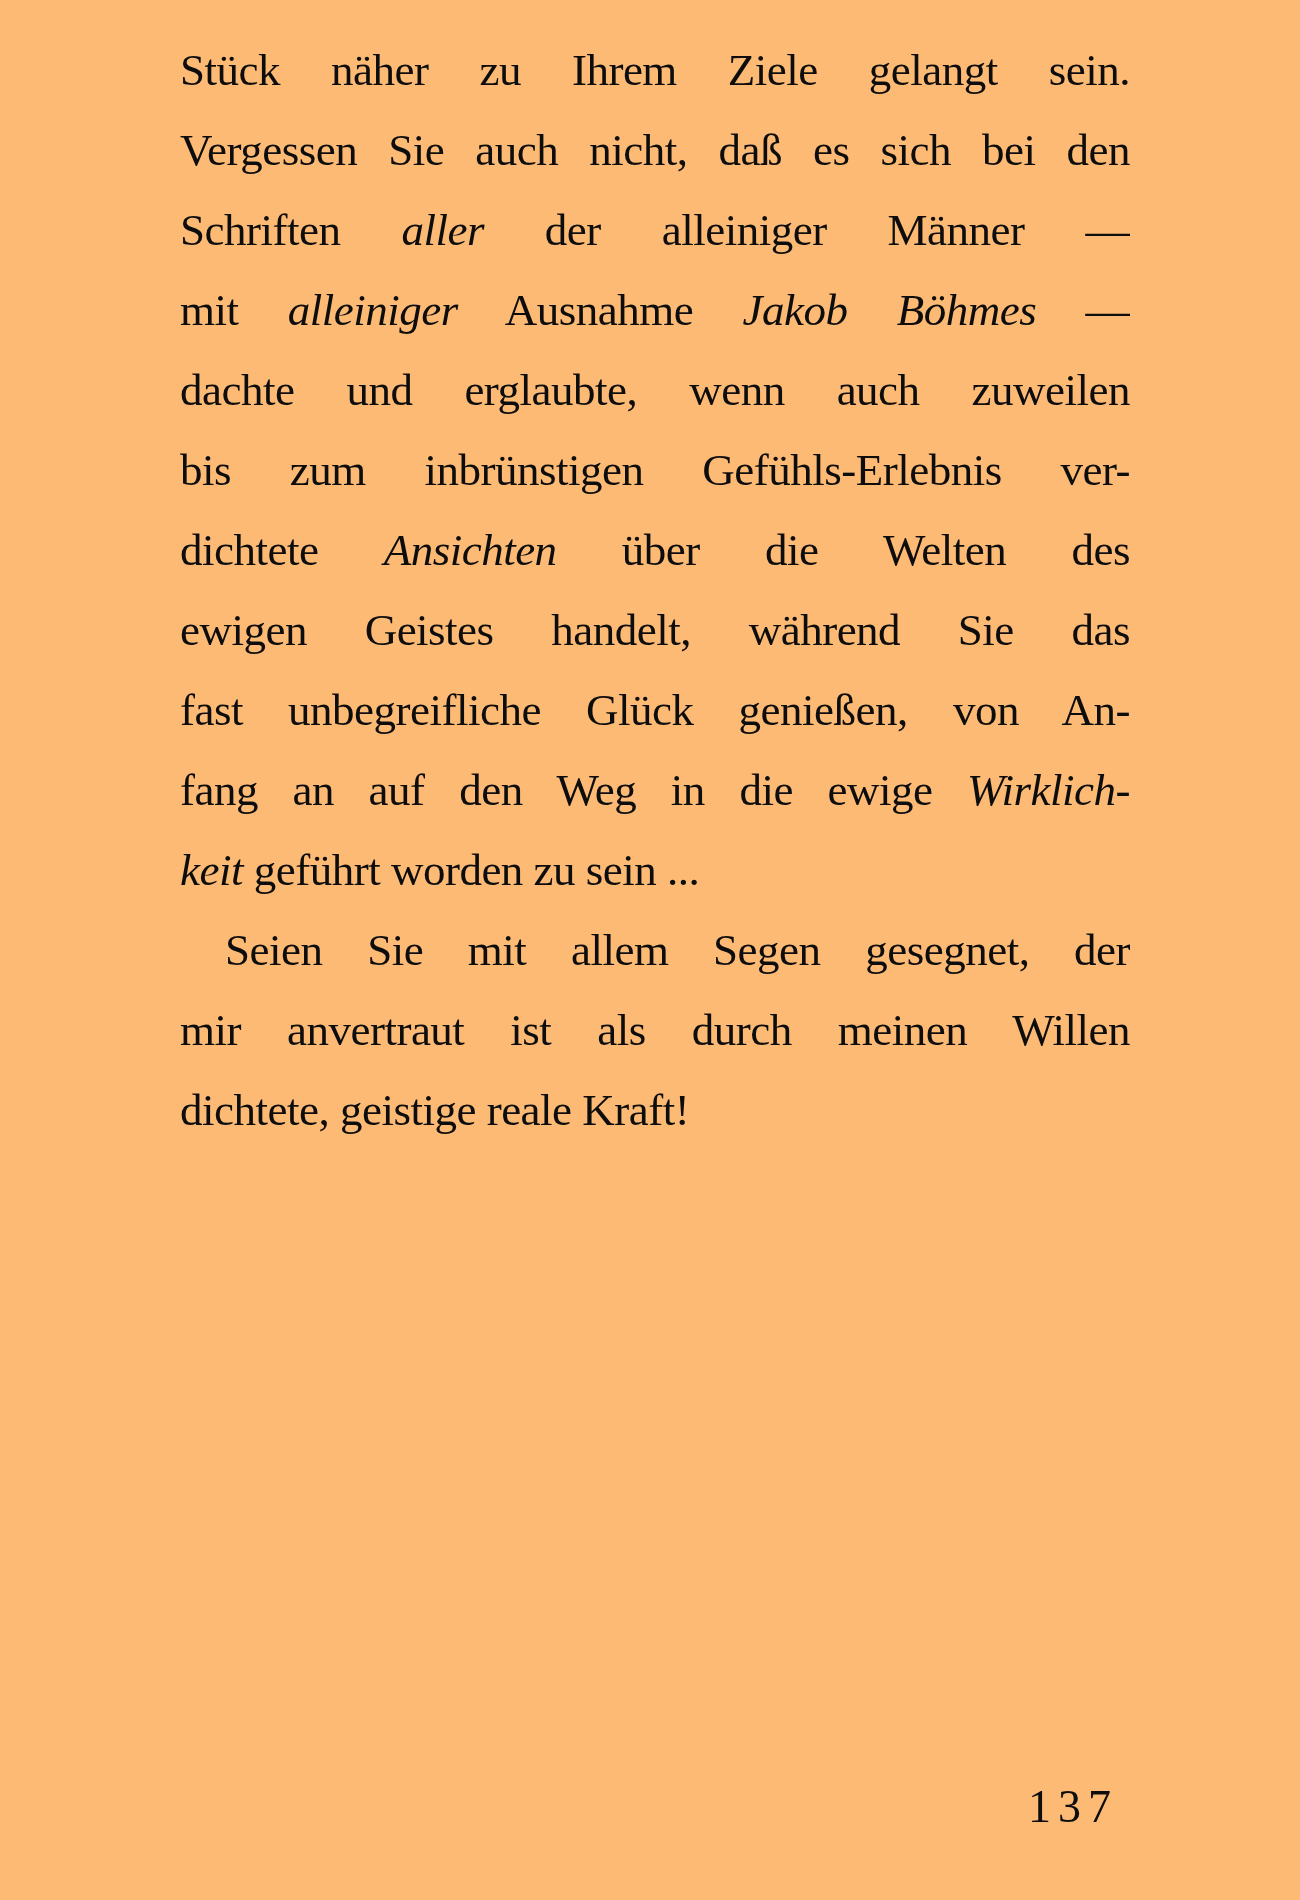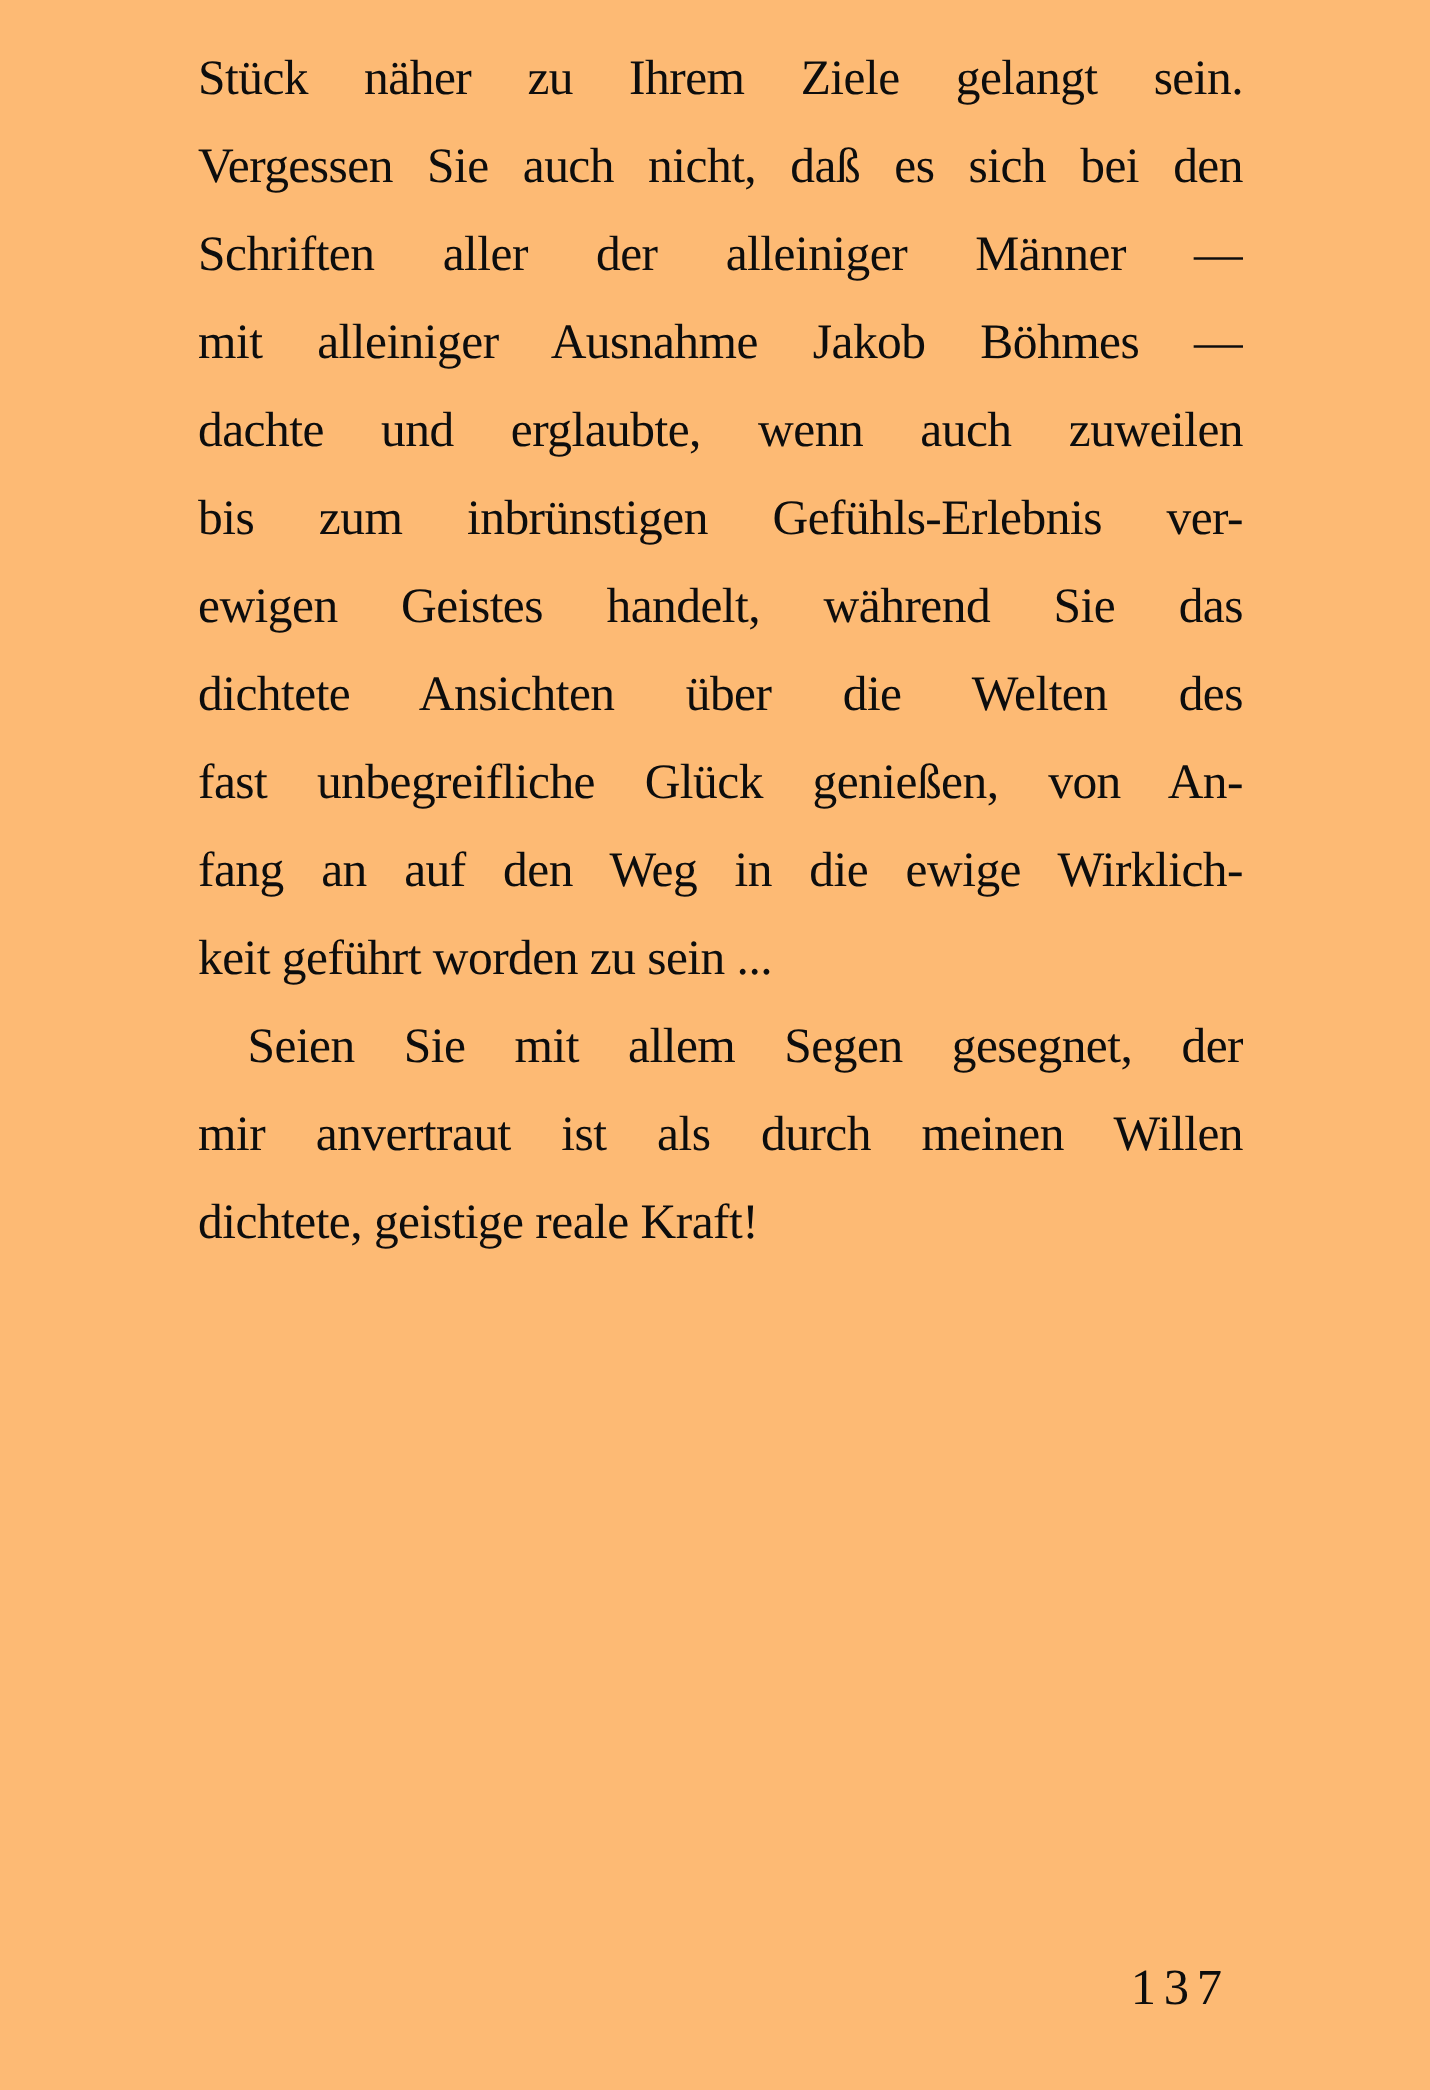--- a/index.html
+++ b/index.html
@@ -37,20 +37,21 @@
     overflow: hidden;
   }
   .line.just {
     text-align: justify;
     text-align-last: justify;
   }
   .line.indent {
     text-indent: 45px;
   }
   .it {
+    font-style: italic;
   }
   .page-number {
     position: absolute;
     left: 1028px;
     top: 1782px;
     font-size: 46px;
     letter-spacing: 7px;
     line-height: 50px;
     text-align: center;
   }
@@ -59,22 +60,22 @@
 <body>
 
 <div class="book-page">
   <div class="text-block">
       <div class="line just"><span>Stück näher zu Ihrem Ziele gelangt sein.</span></div>
       <div class="line just"><span>Vergessen Sie auch nicht, daß es sich bei den</span></div>
       <div class="line just"><span>Schriften </span><span class="it">aller</span><span> der alleiniger Männer —</span></div>
       <div class="line just"><span>mit </span><span class="it">alleiniger</span><span> Ausnahme </span><span class="it">Jakob Böhmes</span><span> —</span></div>
       <div class="line just"><span>dachte und erglaubte, wenn auch zuweilen</span></div>
       <div class="line just"><span>bis zum inbrünstigen Gefühls-Erlebnis ver-</span></div>
+      <div class="line just"><span>dichtete </span><span class="it">Ansichten</span><span> über die Welten des</span></div>
       <div class="line just"><span>ewigen Geistes handelt, während Sie das</span></div>
-      <div class="line just"><span>dichtete </span><span class="it">Ansichten</span><span> über die Welten des</span></div>
       <div class="line just"><span>fast unbegreifliche Glück genießen, von An-</span></div>
       <div class="line just"><span>fang an auf den Weg in die ewige </span><span class="it">Wirklich-</span></div>
       <div class="line"><span class="it">keit</span><span> geführt worden zu sein ...</span></div>
       <div class="line just indent"><span>Seien Sie mit allem Segen gesegnet, der</span></div>
       <div class="line just"><span>mir anvertraut ist als durch meinen Willen</span></div>
       <div class="line"><span>dichtete, geistige reale Kraft!</span></div>
     </div>
   <div class="page-number">137</div>
 </div>
 

